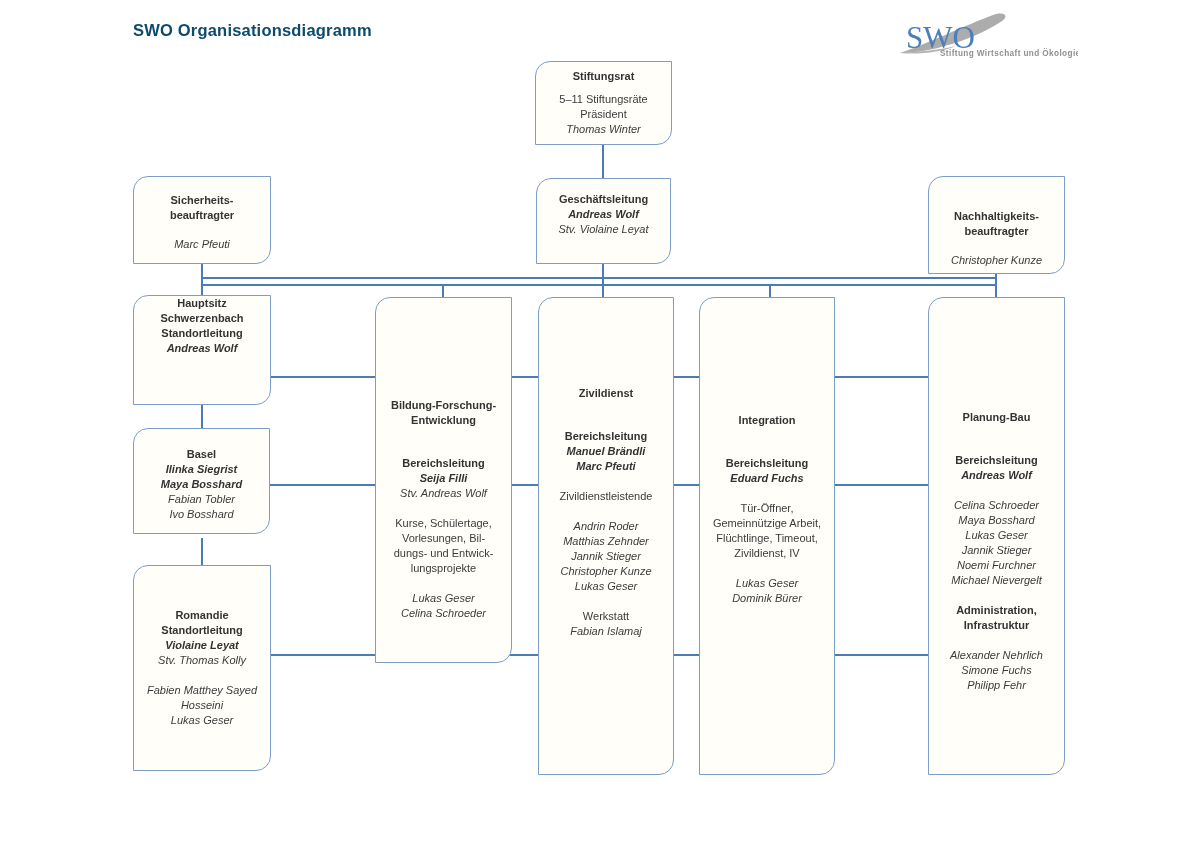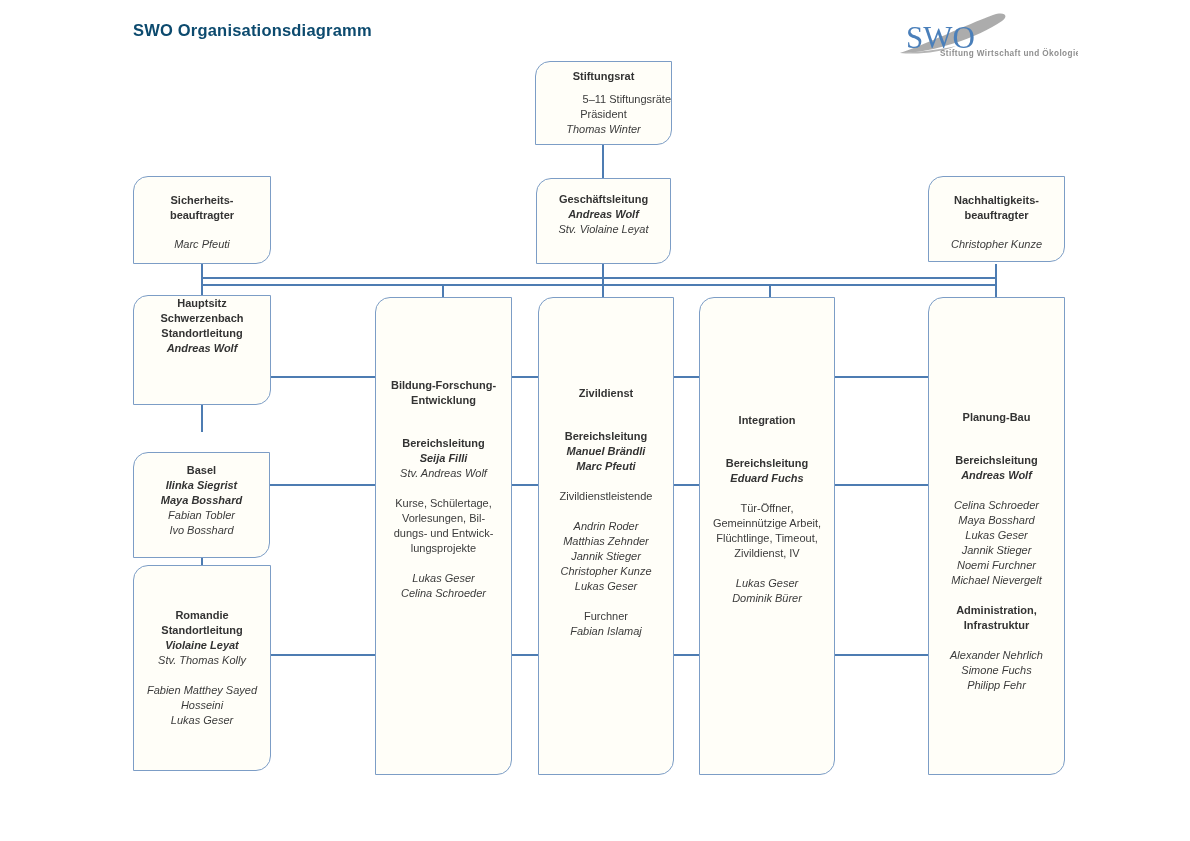--- a/index.html
+++ b/index.html
@@ -8,21 +8,21 @@
   #page-title{position:absolute;left:133px;top:21px;font-size:16.5px;font-weight:700;
               color:#0c4a6e;letter-spacing:.2px;}
   
   .box{position:absolute;box-sizing:border-box;background:#fffef8;
        border:1.4px solid #7c9dc6;border-radius:15px 0 15px 0;z-index:2;
        display:flex;flex-direction:column;}
   .ln{font-size:11px;line-height:15px;text-align:center;color:#3b3b3b;white-space:nowrap;}
   .b{font-weight:700;color:#333;}
   .i{font-style:italic;}
   .bi{font-weight:700;font-style:italic;color:#333;}
-  .g8{margin-top:8px;text-align:right;}.g14{margin-top:14px;}.g15{margin-top:15px;text-align:center;}
+  .g8{margin-top:8px;}.g14{margin-top:14px;}.g15{margin-top:15px;text-align:center;}
   .g28{margin-top:28px;}
   
   .vline,.hline{position:absolute;background:#4d7cb2;z-index:1;}
   .vline{width:1.5px;}
   .hline{height:1.5px;}
   .behind{z-index:0;}
   
   #logo{position:absolute;left:898px;top:12px;width:180px;height:48px;}
 </style>
 </head>
@@ -65,52 +65,52 @@
     <div class="ln b">beauftragter</div>
     <div class="ln i g14">Marc Pfeuti</div>
   </div>
 
   <div class="box" style="left:536px;top:178px;width:135px;height:86px;padding-top:13px">
     <div class="ln b">Geschäftsleitung</div>
     <div class="ln bi">Andreas Wolf</div>
     <div class="ln i">Stv. Violaine Leyat</div>
   </div>
 
-  <div class="box" style="left:928px;top:176px;width:137px;height:86px;padding-top:16px">
+  <div class="box" style="left:928px;top:176px;width:137px;height:98px;padding-top:32px">
     <div class="ln b">Nachhaltigkeits-</div>
     <div class="ln b">beauftragter</div>
     <div class="ln i g14">Christopher Kunze</div>
   </div>
 
   <div class="box" style="left:133px;top:295px;width:138px;height:110px;">
     <div class="ln b">Hauptsitz</div>
     <div class="ln b">Schwerzenbach</div>
     <div class="ln b">Standortleitung</div>
     <div class="ln bi">Andreas Wolf</div>
   </div>
 
-  <div class="box" style="left:133px;top:452px;width:137px;height:106px;padding-top:10px">
+  <div class="box" style="left:133px;top:428px;width:137px;height:106px;padding-top:18px">
     <div class="ln b">Basel</div>
     <div class="ln bi">Ilinka Siegrist</div>
     <div class="ln bi">Maya Bosshard</div>
     <div class="ln i">Fabian Tobler</div>
     <div class="ln i">Ivo Bosshard</div>
   </div>
 
   <div class="box" style="left:133px;top:565px;width:138px;height:206px;padding-top:42px">
     <div class="ln b">Romandie</div>
     <div class="ln b">Standortleitung</div>
     <div class="ln bi">Violaine Leyat</div>
     <div class="ln i">Stv. Thomas Kolly</div>
     <div class="ln i g15">Fabien Matthey Sayed</div>
     <div class="ln i">Hosseini</div>
     <div class="ln i">Lukas Geser</div>
   </div>
 
-  <div class="box" style="left:375px;top:297px;width:137px;height:478px;padding-top:80px">
+  <div class="box" style="left:375px;top:297px;width:137px;height:366px;padding-top:100px">
     <div class="ln b">Bildung-Forschung-</div>
     <div class="ln b">Entwicklung</div>
     <div class="ln b g28">Bereichsleitung</div>
     <div class="ln bi">Seija Filli</div>
     <div class="ln i">Stv. Andreas Wolf</div>
     <div class="ln g15">Kurse, Schülertage,</div>
     <div class="ln">Vorlesungen, Bil-</div>
     <div class="ln">dungs- und Entwick-</div>
     <div class="ln">lungsprojekte</div>
     <div class="ln i g15">Lukas Geser</div>
@@ -121,21 +121,21 @@
     <div class="ln b">Zivildienst</div>
     <div class="ln b g28">Bereichsleitung</div>
     <div class="ln bi">Manuel Brändli</div>
     <div class="ln bi">Marc Pfeuti</div>
     <div class="ln g15">Zivildienstleistende</div>
     <div class="ln i g15">Andrin Roder</div>
     <div class="ln i">Matthias Zehnder</div>
     <div class="ln i">Jannik Stieger</div>
     <div class="ln i">Christopher Kunze</div>
     <div class="ln i">Lukas Geser</div>
-    <div class="ln g15">Furchner</div>
+    <div class="ln g15">Werkstatt</div>
     <div class="ln i">Fabian Islamaj</div>
   </div>
 
   <div class="box" style="left:699px;top:297px;width:136px;height:478px;padding-top:115px">
     <div class="ln b">Integration</div>
     <div class="ln b g28">Bereichsleitung</div>
     <div class="ln bi">Eduard Fuchs</div>
     <div class="ln g15">Tür-Öffner,</div>
     <div class="ln">Gemeinnützige Arbeit,</div>
     <div class="ln">Flüchtlinge, Timeout,</div>

